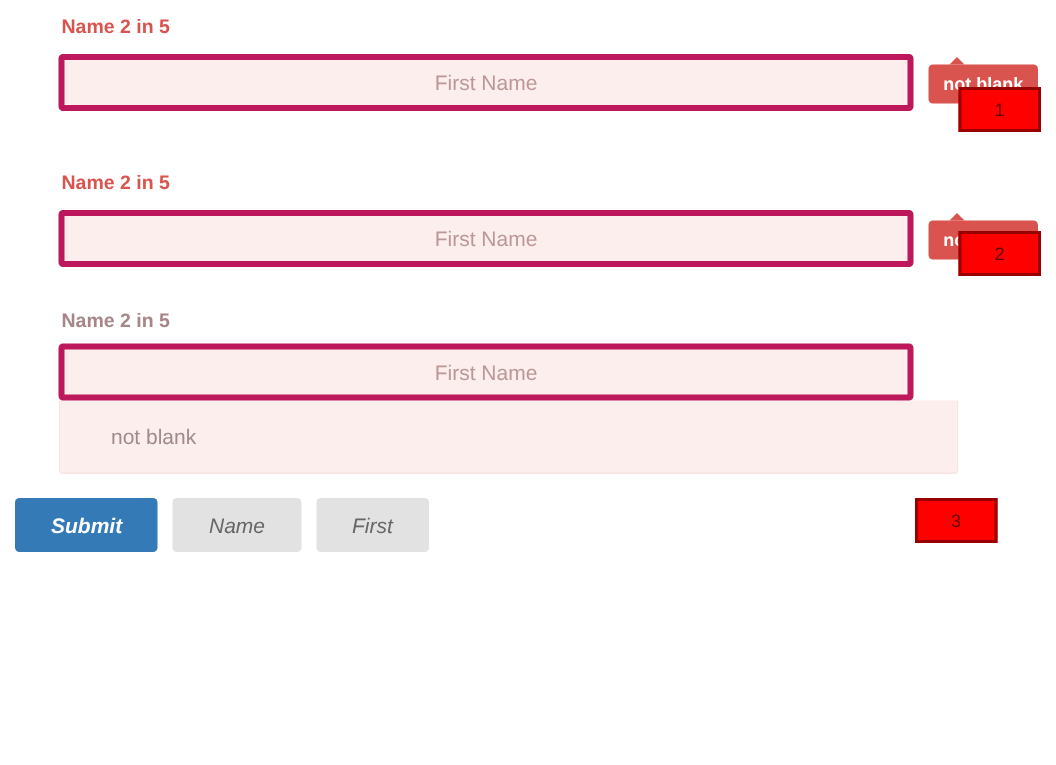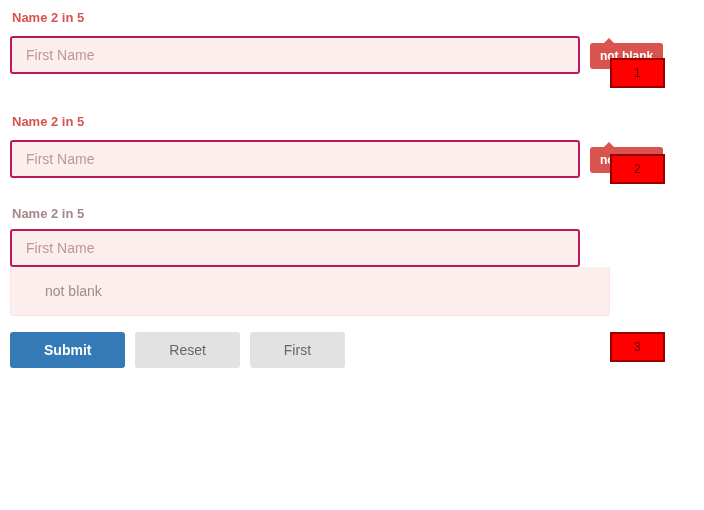--- a/index.html
+++ b/index.html
@@ -6,20 +6,21 @@
     body {
       font-family: -apple-system, BlinkMacSystemFont, "Segoe UI", Helvetica, Arial, sans-serif;
       font-size: 14px;
       padding: 10px;
       width: 704px;
       color: #333;
     }
     .form-group {
       margin-bottom: 8px;
       position: relative;
+      margin-left: 29px;
     }
     .label-error {
       color: #d9534f;
       font-weight: 600;
       font-size: 13px;
       margin-bottom: 8px;
       display: block;
       padding-left: 2px;
     }
     .label-muted {
@@ -27,26 +28,27 @@
       font-weight: 600;
       font-size: 13px;
       margin-bottom: 8px;
       display: block;
       padding-left: 2px;
     }
     .input-error {
       width: 570px;
       height: 38px;
       background: #fdeeee;
-      border: 2px solid #be185d;
+      border: 4px solid #be185d;
       border-radius: 3px;
       padding: 0 14px;
       color: #bc9797;
       font-size: 14px;
       outline: none;
+      text-align: center;
     }
     .input-error::placeholder { color: #bc9797; }
     .tooltip-badge {
       display: inline-block;
       background: #d9534f;
       color: #fff;
       font-size: 12px;
       font-weight: 600;
       padding: 6px 10px;
       border-radius: 3px;
@@ -72,27 +74,28 @@
       padding: 16px 14px 16px 34px;
       color: #a08a8a;
       font-size: 14px;
       margin-top: 0;
     }
     .button-row {
       margin-top: 16px;
     }
     .btn {
       display: inline-block;
-      padding: 10px 34px;
+      padding: 10px 24px;
       border: none;
       border-radius: 3px;
       font-size: 14px;
       font-weight: 600;
       cursor: pointer;
       margin-right: 6px;
+      font-style: italic;
     }
     .btn-primary {
       background: #337ab7;
       color: #fff;
     }
     .btn-default {
       background: #e2e2e2;
       color: #666;
       font-weight: 400;
     }
@@ -127,16 +130,16 @@
 </div>
 
 <div class="form-group group3 group3-wrap">
   <label class="label-muted">Name 2 in 5</label>
   <input type="text" class="input-error" placeholder="First Name" style="">
   <div class="message-box">not blank</div>
 </div>
 
 <div class="button-row" style="position:relative;">
   <button class="btn btn-primary">Submit</button>
-  <button class="btn btn-default">Reset</button>
+  <button class="btn btn-default">Name</button>
   <button class="btn btn-default">First</button>
   <div class="anno" style="top:0px; left:600px;">3</div>
 </div>
 
 </body></html>

